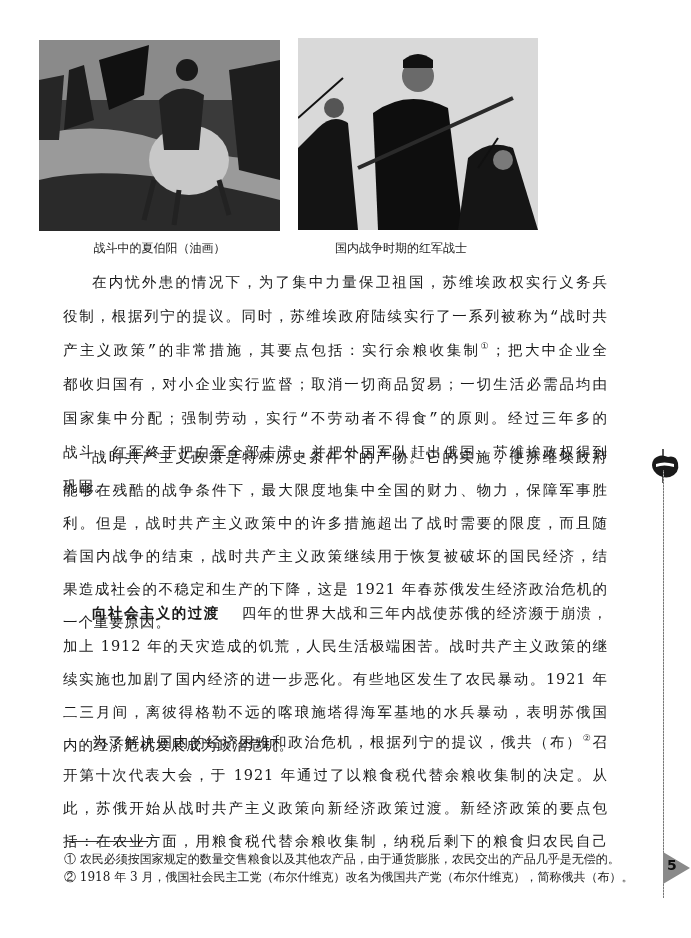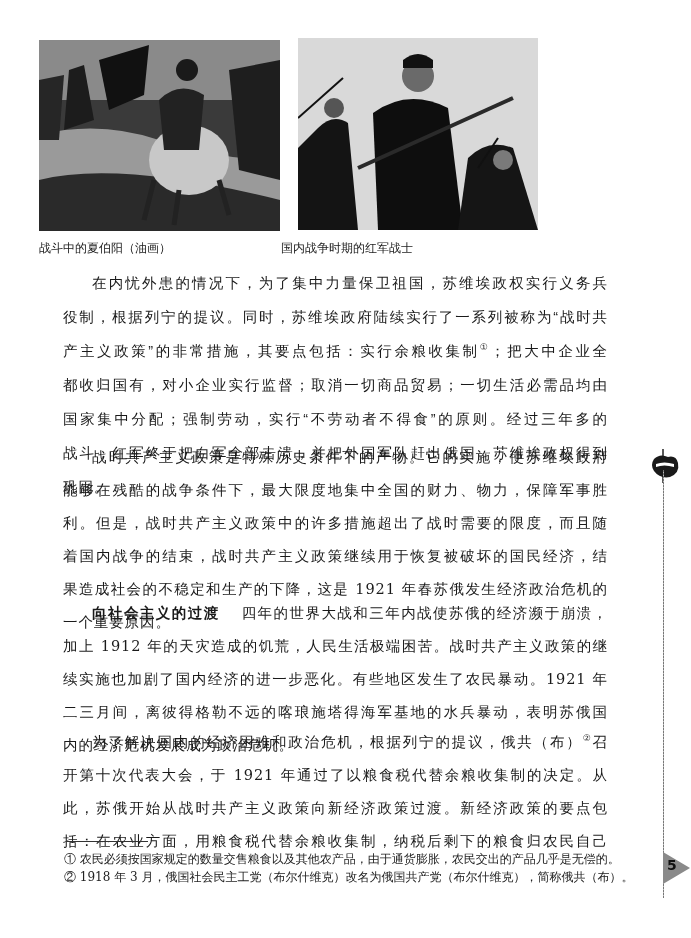--- a/index.html
+++ b/index.html
@@ -2,25 +2,25 @@
 <html><head>
 <meta charset="utf-8">
 <style>
   html, body { margin:0; padding:0; }
   body {
     width:691px; height:938px; background:#ffffff; position:relative; overflow:hidden;
     font-family: "DejaVu Serif", "Liberation Serif", serif; color:#1a1a1a;
   }
   .fig { position:absolute; background:#2a2a2a; overflow:hidden; }
   .fig svg { display:block; width:100%; height:100%; }
-  .caption { position:absolute; font-size:12px; color:#222; white-space:nowrap; }
+  .caption { position:absolute; font-size:12px; color:#222; text-align:center; white-space:nowrap; }
   .para { position:absolute; left:63px; width:545px; font-size:14.5px; letter-spacing:0.9px; text-align:justify; }
   .para .line { display:block; height:33px; line-height:33px; white-space:nowrap; overflow:visible; text-align-last:justify; }
   .para .line.last { text-align-last:left; }
-  .p1 { font-family:Liberation Sans, sans-serif; }
+  .p1 { font-family:Liberation Mono, monospace; }
   .p1 .line { height:34px; line-height:34px; }
   sup { font-size:9px; line-height:0; vertical-align:super; }
   .heading { font-weight:bold; font-family:"DejaVu Sans","Liberation Sans",sans-serif; margin-right:22px; }
   .rule { position:absolute; left:66px; top:841px; width:82px; height:1px; background:#333; }
   .footnote { position:absolute; left:64px; font-size:12px; white-space:nowrap; color:#222; }
   .margin-line { position:absolute; left:663px; top:470px; width:1px; height:428px; background:repeating-linear-gradient(to bottom,#777 0 2px,#bbb 2px 3px); }
   .ornament { position:absolute; left:646px; top:447px; width:36px; height:36px; }
   .pagetab { position:absolute; left:663px; top:852px; width:0; height:0;
     border-top:16px solid transparent; border-bottom:16px solid transparent; border-left:27px solid #8a8a8a; }
   .pagenum { position:absolute; left:667px; top:857px; font-family:"DejaVu Sans","Liberation Sans",sans-serif; font-weight:bold; font-size:14px; color:#111; }

